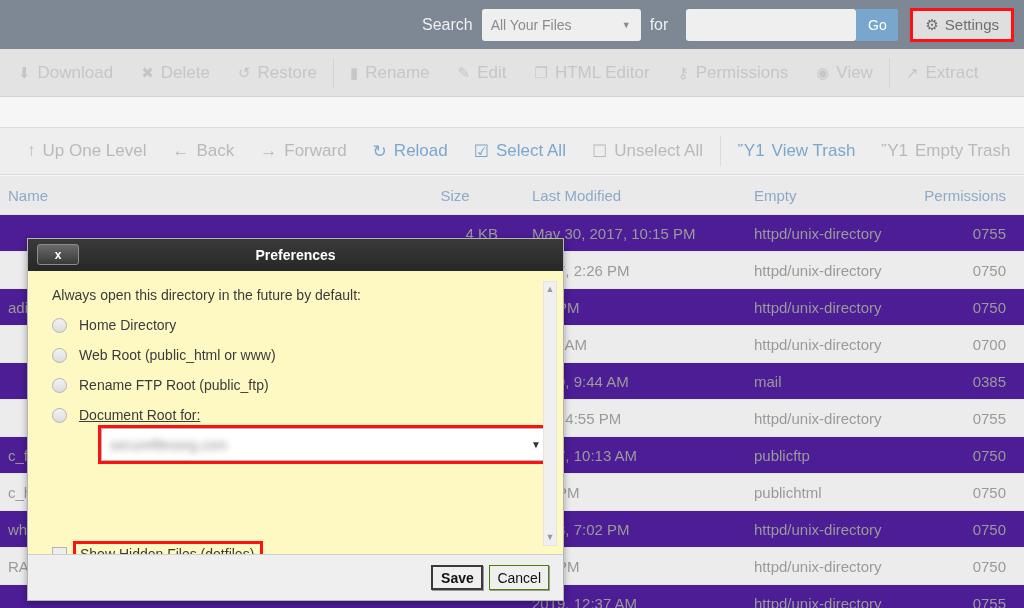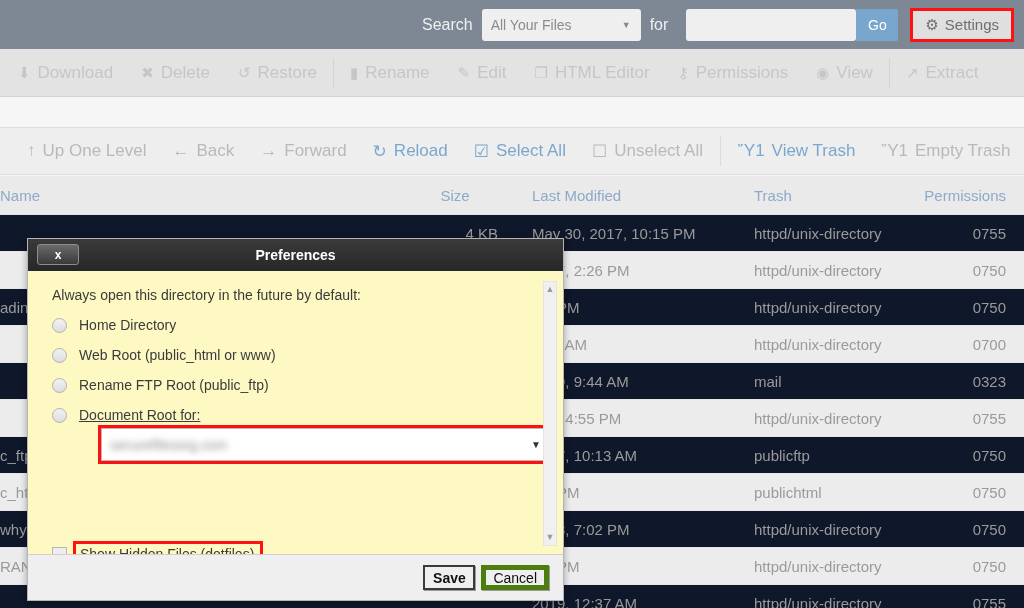--- a/index.html
+++ b/index.html
@@ -74,24 +74,24 @@
     background:#f2f2f2; overflow:hidden;
   }
   #file-table .hdr{
     height:39px; display:flex; align-items:center;
     color:#8ea9c9; font-size:15px; border-bottom:1px solid #e0e0e0;
     background:#eaeaea;
   }
   #file-table .row{
     height:37px; display:flex; align-items:center;
     color:#9a9a9a; font-size:15px; border-bottom:1px solid #e6e6e6;
-    background:#0f172a;
+    background:#4c1d95;
   }
   #file-table .row:nth-child(odd){ background:#ececec; }
-  .c-name{ width:390px; padding-left:0; overflow:hidden; white-space:nowrap; }
+  .c-name{ width:390px; padding-left:8px; overflow:hidden; white-space:nowrap; }
   .c-size{ width:130px; text-align:right; padding-right:22px; }
   .c-mod { width:220px; padding-left:12px; white-space:nowrap; }
   .c-type{ width:180px; padding-left:14px; white-space:nowrap; }
   .c-perm{ width:104px; text-align:right; padding-right:18px; }
   #file-table .hdr .c-size{ text-align:center; padding-left:0; padding-right:0; }
 
   
   #prefs-dialog{
     position:absolute; left:27px; top:238px; width:537px; height:363px;
     background:#fff; border:1px solid #b5b5b5; box-shadow:0 2px 7px rgba(0,0,0,.33);
@@ -158,21 +158,21 @@
     align-items:center; padding:3px 0;
   }
   #dialog-scrollbar .arrow{ font-size:9px; color:#9a9a9a; line-height:1; }
 
   #dialog-footer{
     flex:0 0 auto; height:46px; background:#efefef; border-top:1px solid #cfcfcf;
     display:flex; align-items:center; justify-content:flex-end; padding-right:14px; gap:6px;
   }
   .dlg-btn{
     min-width:52px; height:25px; padding:0 7px;
-    background:#efefef; border:5px solid #4d7c0f;
+    background:#efefef; border:1px solid #4d7c0f;
     box-shadow:1px 1px 0 #9a9a9a; font-size:14px; color:#111; cursor:pointer;
     font-family:"Liberation Sans", sans-serif;
   }
   #save-button{ font-weight:bold; border:2px solid #3a3a3a; }
 </style>
 </head>
 <body>
 
 <div id="topbar">
   <span class="lbl">Search</span>
@@ -269,21 +269,21 @@
     <span>Ὕ1</span>
     <span>Empty Trash</span>
   </div>
 </div>
 
 <div id="file-table">
   <div class="hdr">
     <div class="c-name">Name</div>
     <div class="c-size">Size</div>
     <div class="c-mod">Last Modified</div>
-    <div class="c-type">Trash</div>
+    <div class="c-type">Empty</div>
     <div class="c-perm">Permissions</div>
   </div>
 
   <div class="row">
     <div class="c-name"></div>
     <div class="c-size">4 KB</div>
     <div class="c-mod">May 30, 2017, 10:15 PM</div>
     <div class="c-type">httpd/unix-directory</div>
     <div class="c-perm">0755</div>
   </div>
@@ -306,21 +306,21 @@
     <div class="c-size"></div>
     <div class="c-mod">0:33 AM</div>
     <div class="c-type">httpd/unix-directory</div>
     <div class="c-perm">0700</div>
   </div>
   <div class="row">
     <div class="c-name"></div>
     <div class="c-size"></div>
     <div class="c-mod">2019, 9:44 AM</div>
     <div class="c-type">mail</div>
-    <div class="c-perm">0323</div>
+    <div class="c-perm">0385</div>
   </div>
   <div class="row">
     <div class="c-name"></div>
     <div class="c-size"></div>
     <div class="c-mod">017, 4:55 PM</div>
     <div class="c-type">httpd/unix-directory</div>
     <div class="c-perm">0755</div>
   </div>
   <div class="row">
     <div class="c-name">c_ftp</div>

